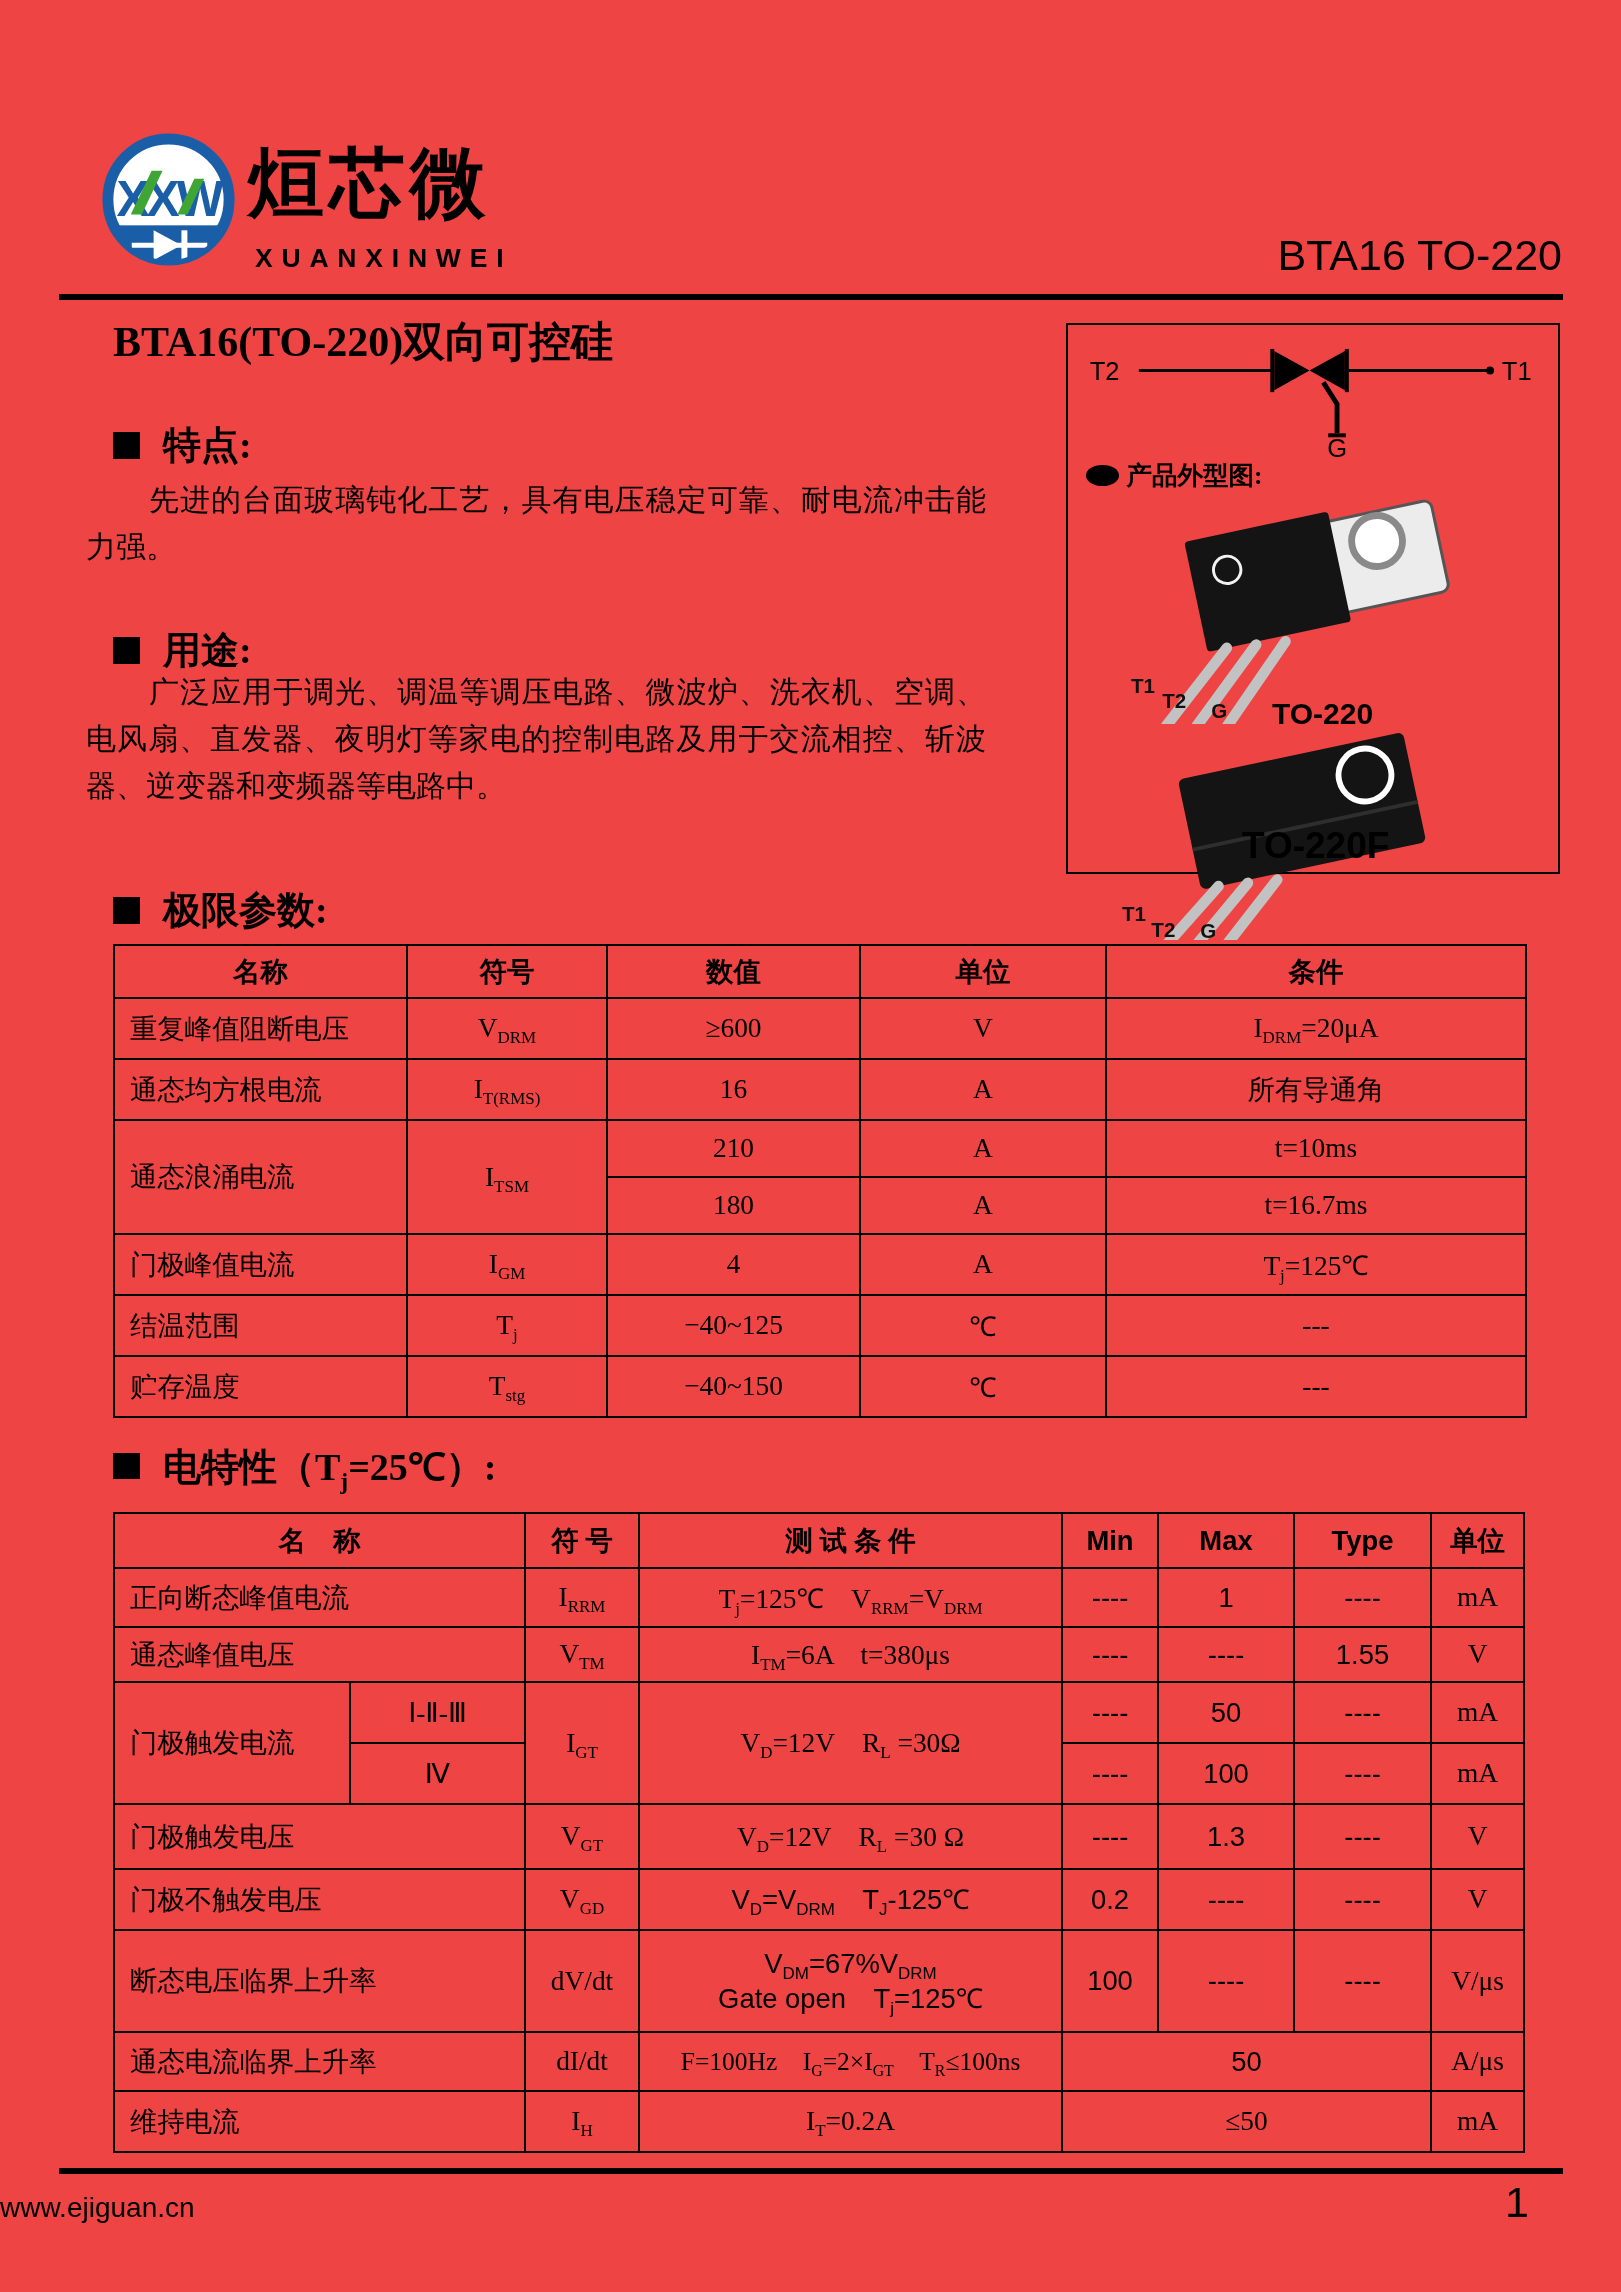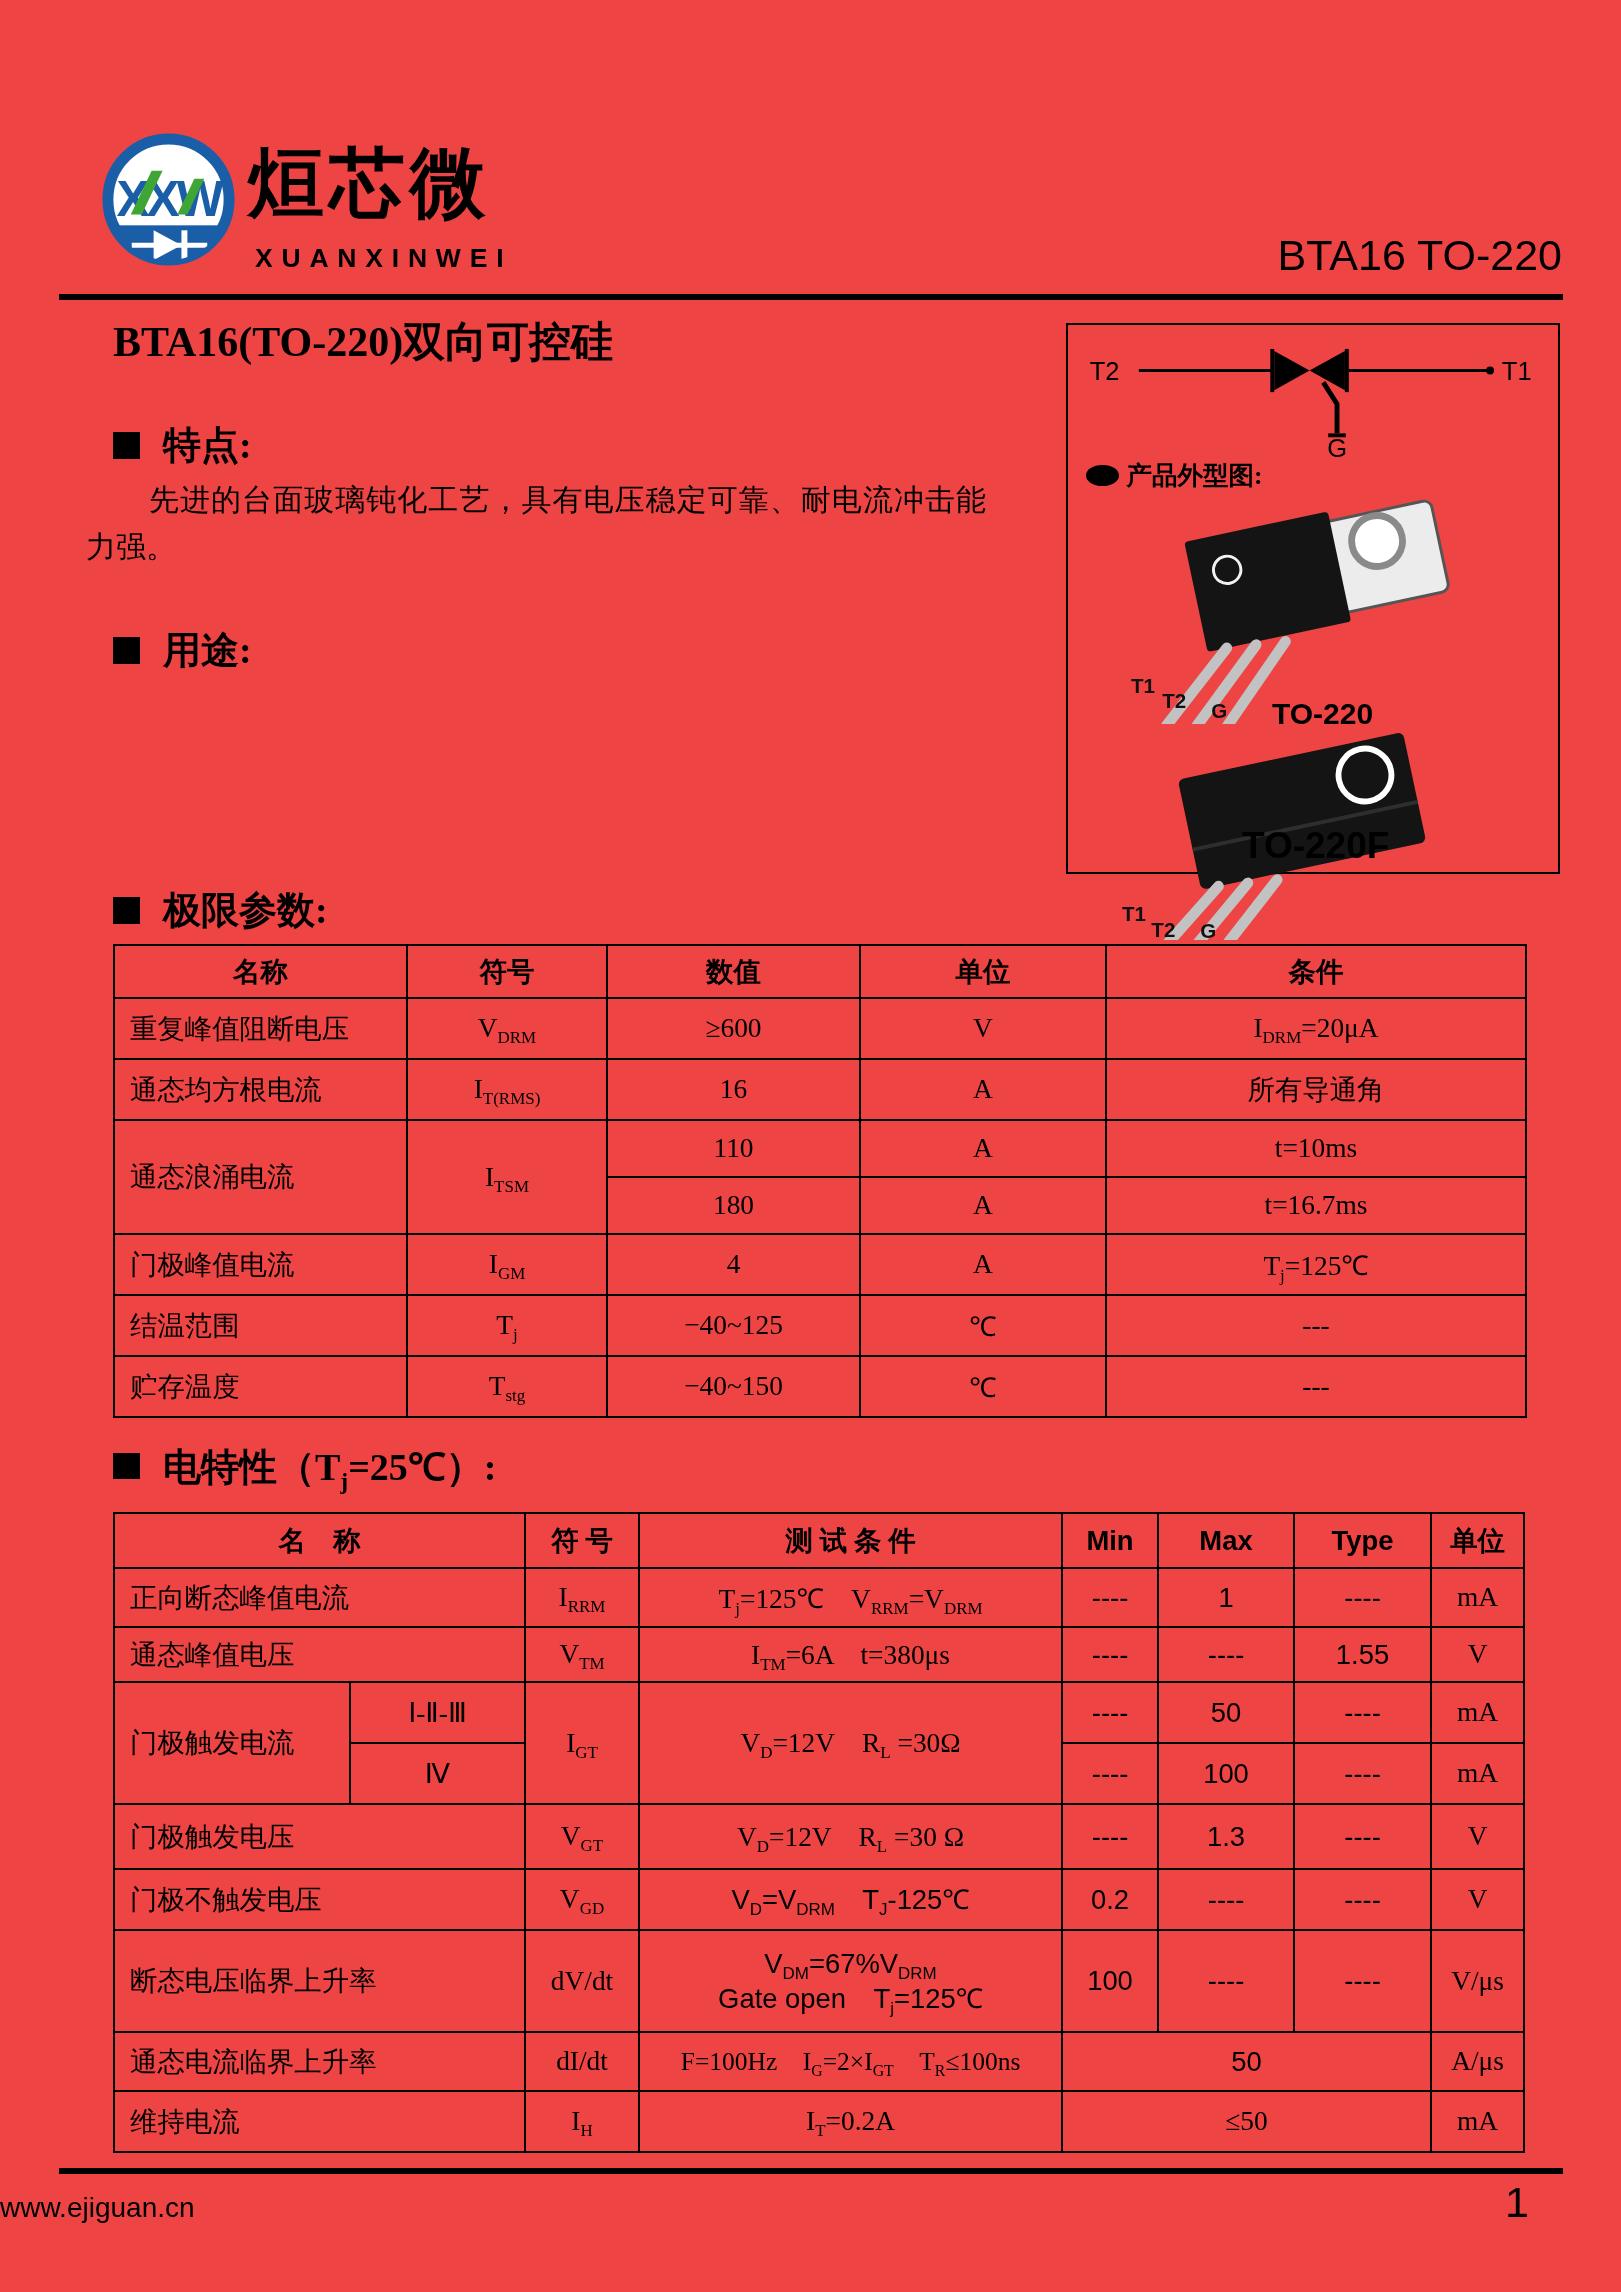--- a/index.html
+++ b/index.html
@@ -74,20 +74,21 @@
   <div class="abs sec" style="left:113px;top:420px;">
     <span class="sq"></span>
     <span>特点:</span>
   </div>
   <div class="abs para" style="top:476px;">先进的台面玻璃钝化工艺，具有电压稳定可靠、耐电流冲击能力强。</div>
 
   <div class="abs sec" style="left:113px;top:625px;">
     <span class="sq"></span>
     <span>用途:</span>
   </div>
+  <div class="abs para" style="top:668px;">广泛应用于调光、调温等调压电路、微波炉、洗衣机、空调、电风扇、直发器、夜明灯等家电的控制电路及用于交流相控、斩波器、逆变器和变频器等电路中。</div>
 
   <div class="abs obox">
 
     <svg class="abs" style="left:9.8px;top:13.7px;" width="469" height="120" viewBox="0 0 478 122">
       <line x1="62" y1="32" x2="200" y2="32" stroke="#000" stroke-width="3"></line>
       <rect x="196" y="10" width="4" height="44" fill="#000"></rect>
       <polygon points="200,12 200,52 236,32" fill="#000"></polygon>
       <polygon points="272,12 272,52 236,32" fill="#000"></polygon>
       <rect x="272" y="10" width="4" height="44" fill="#000"></rect>
       <line x1="276" y1="32" x2="420" y2="32" stroke="#000" stroke-width="3"></line>
@@ -167,21 +168,21 @@
     <tr style="height:61px">
       <td class="nm">通态均方根电流</td>
       <td>I<sub>T(RMS)</sub></td>
       <td>16</td>
       <td>A</td>
       <td>所有导通角</td>
     </tr>
     <tr style="height:57px">
       <td class="nm" rowspan="2">通态浪涌电流</td>
       <td rowspan="2">I<sub>TSM</sub></td>
-      <td>110</td>
+      <td>210</td>
       <td>A</td>
       <td>t=10ms</td>
     </tr>
     <tr style="height:57px">
       <td>180</td>
       <td>A</td>
       <td>t=16.7ms</td>
     </tr>
     <tr style="height:61px">
       <td class="nm">门极峰值电流</td>

